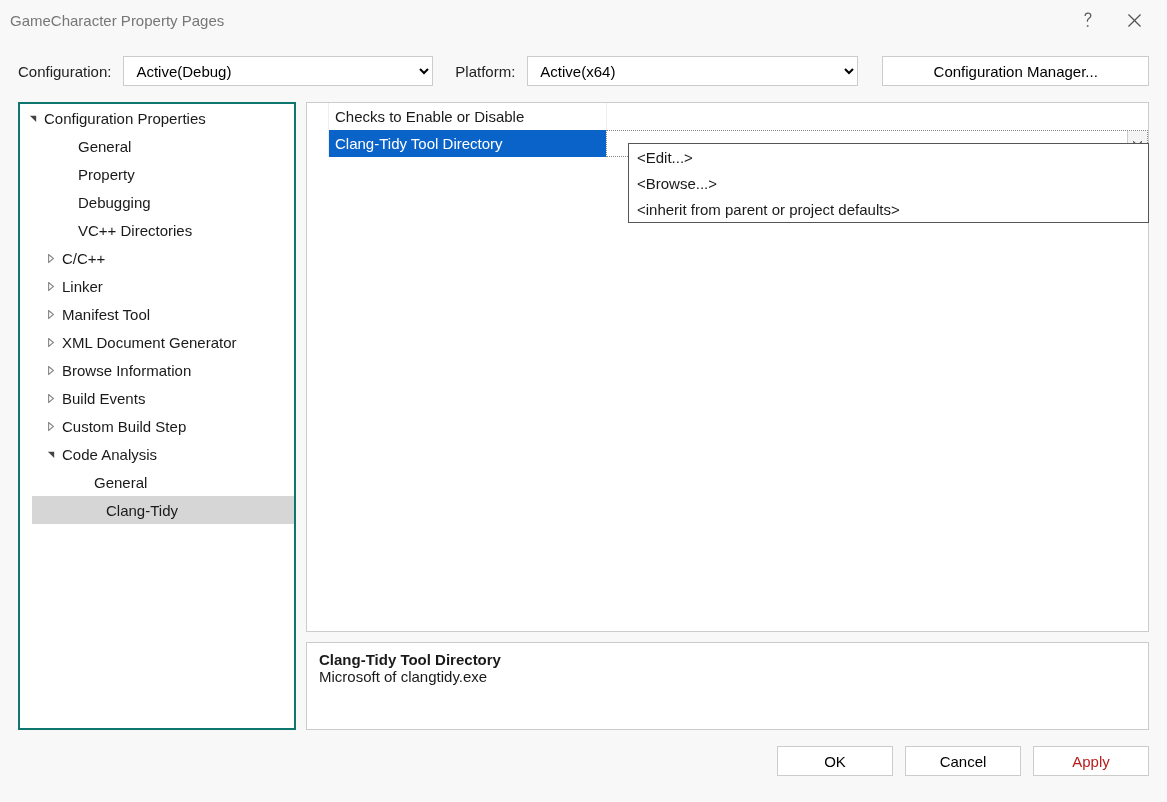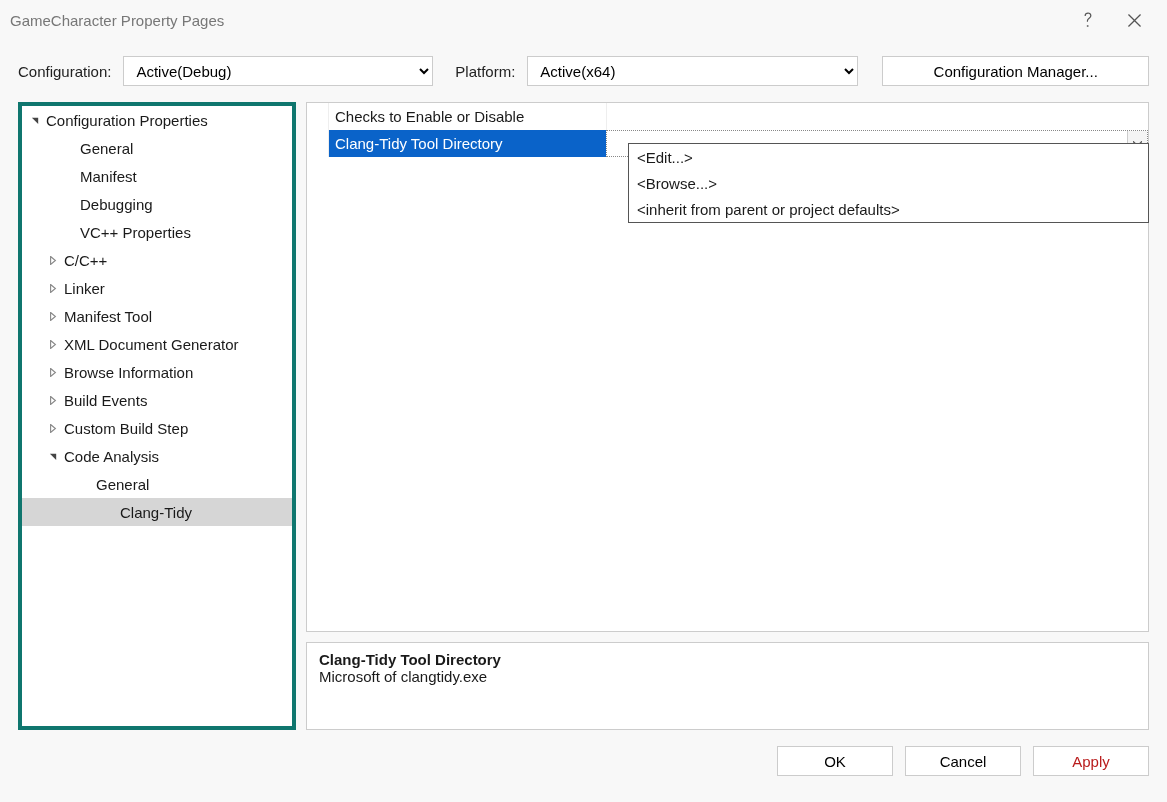--- a/index.html
+++ b/index.html
@@ -52,21 +52,21 @@
   }
   .btn.disabled { color: #b91c1c; }
   .body {
     display: flex;
     gap: 10px;
     padding: 0 18px;
   }
   .tree {
     width: 278px;
     height: 628px;
-    border: 4px solid #0f766e;
+    border: 2px solid #0f766e;
     background: #fff;
     overflow: auto;
   }
   .tree-item {
     height: 28px;
     display: flex;
     align-items: center;
     padding-left: 4px;
     white-space: nowrap;
     cursor: default;
@@ -212,29 +212,29 @@
       </span>
       <span>Configuration Properties</span>
     </div>
     <div id="tree-items">
         <div class="tree-item" style="padding-left: 40px;">
           <span class="arrow"></span>
           <span>General</span>
         </div>
         <div class="tree-item" style="padding-left: 40px;">
           <span class="arrow"></span>
-          <span>Manifest</span>
+          <span>Property</span>
         </div>
         <div class="tree-item" style="padding-left: 40px;">
           <span class="arrow"></span>
           <span>Debugging</span>
         </div>
         <div class="tree-item" style="padding-left: 40px;">
           <span class="arrow"></span>
-          <span>VC++ Properties</span>
+          <span>VC++ Directories</span>
         </div>
         <div class="tree-item" style="padding-left: 24px;">
           <span class="arrow">
             <svg width="8" height="9" viewBox="0 0 10 10">
               <path d="M2 0 L8 5 L2 10 Z" fill="none" stroke="#888" stroke-width="1.4"></path>
             </svg>
           </span>
           <span>C/C++</span>
         </div>
         <div class="tree-item" style="padding-left: 24px;">
@@ -290,21 +290,21 @@
             <svg width="9" height="9" viewBox="0 0 10 10">
               <path d="M1 2 L8 2 L8 9 Z" fill="#444"></path>
             </svg>
           </span>
           <span>Code Analysis</span>
         </div>
         <div class="tree-item" style="padding-left: 56px;">
           <span class="arrow"></span>
           <span>General</span>
         </div>
-        <div class="tree-item selected" style="padding-left: 80px;">
+        <div class="tree-item selected" style="padding-left: 56px; margin-left: 12px;">
           <span class="arrow"></span>
           <span>Clang-Tidy</span>
         </div>
       </div>
   </div>
 
   <div class="right">
     <div class="grid">
       <div id="grid-rows">
           <div class="grid-row">

